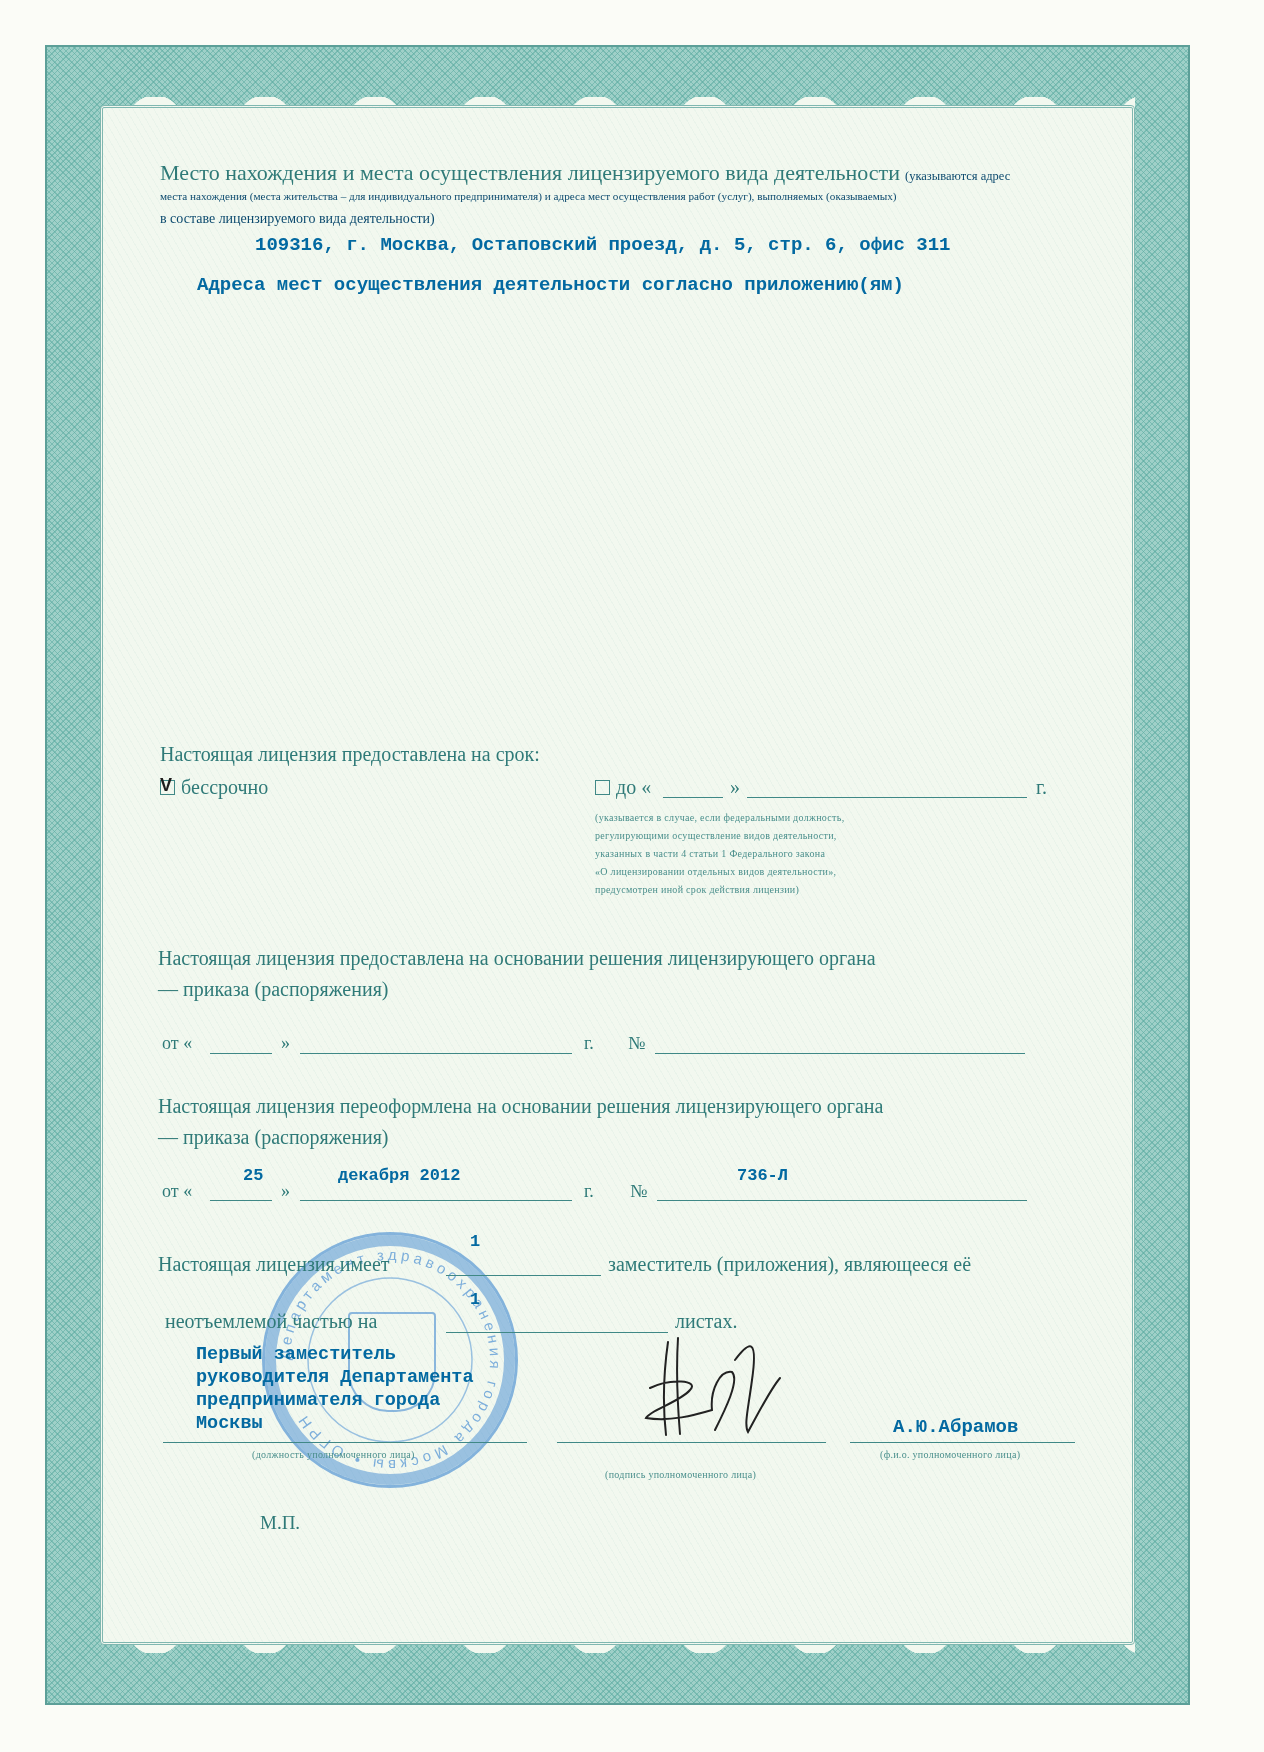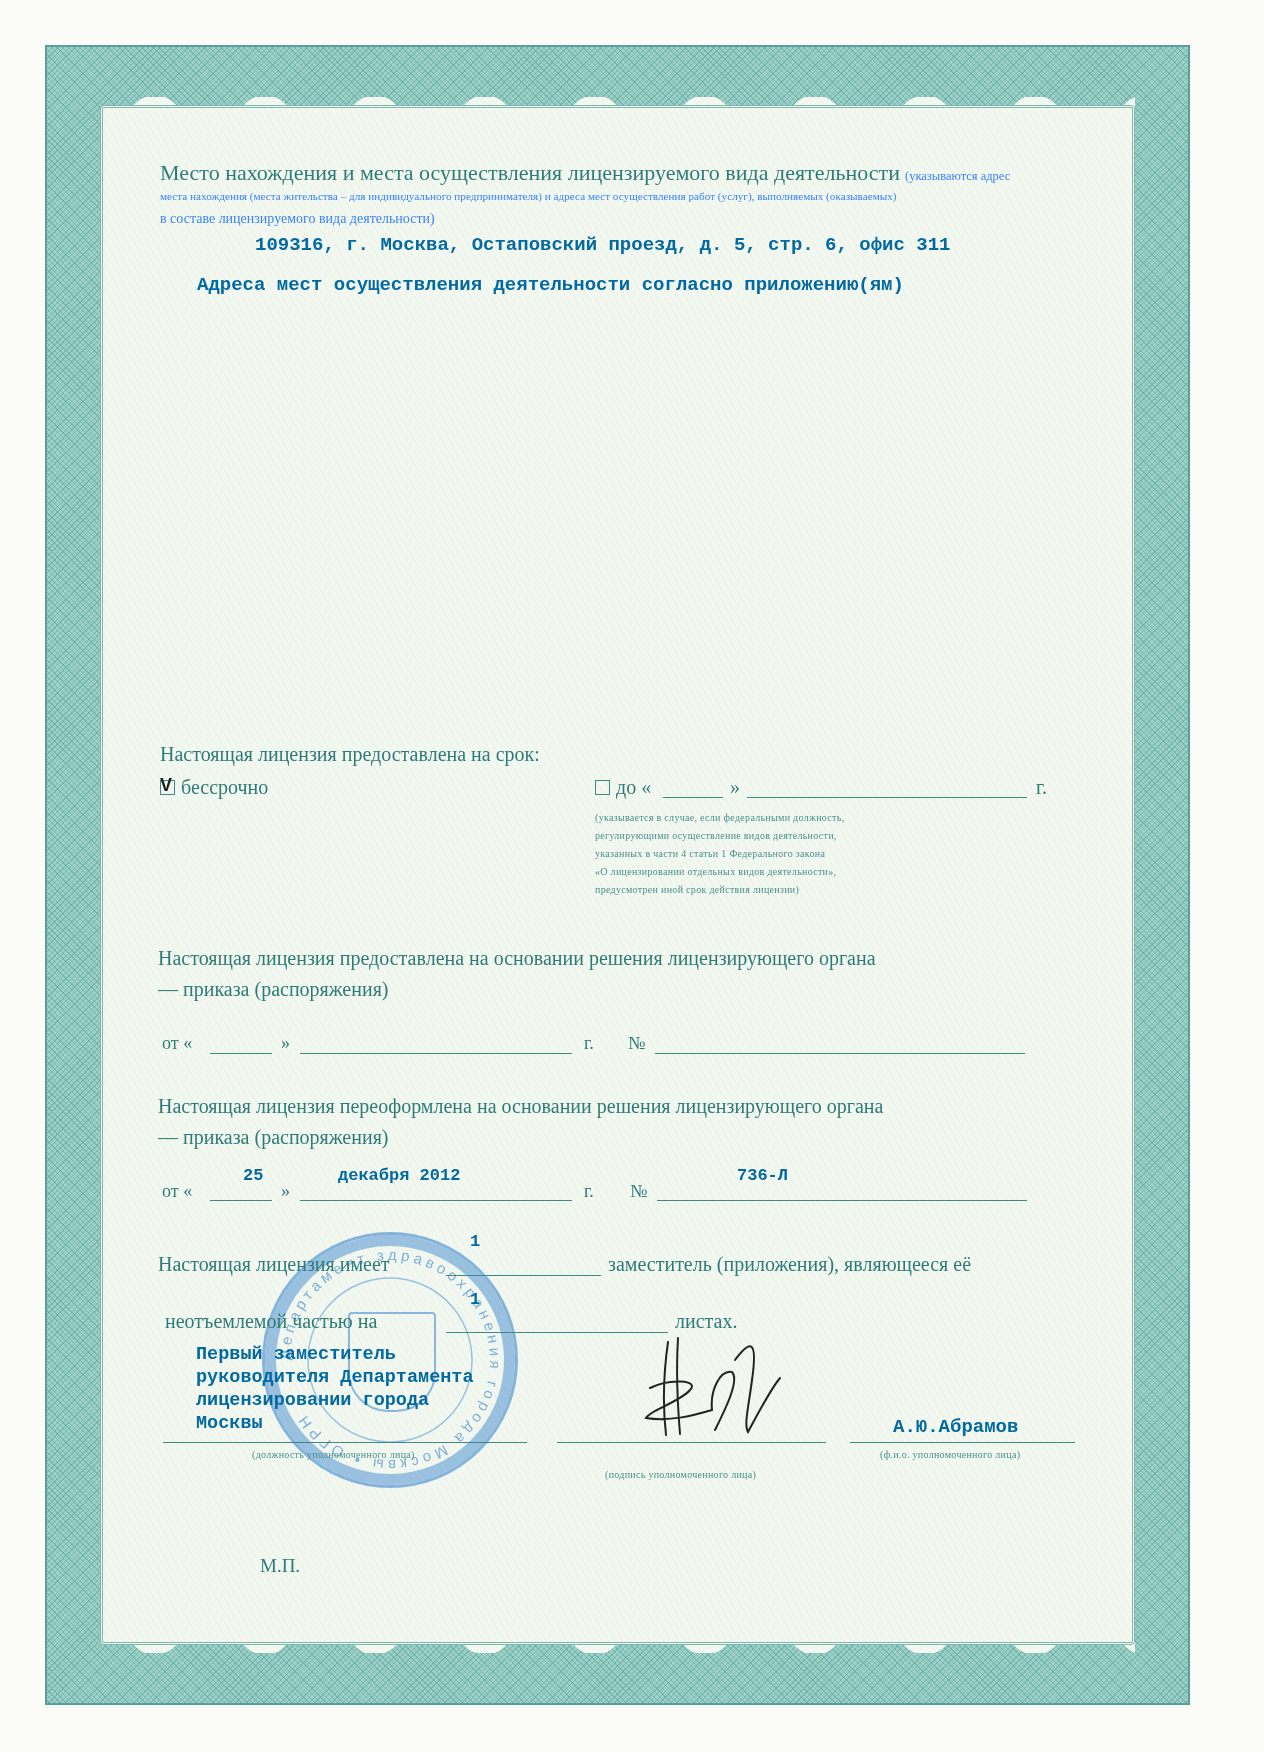--- a/index.html
+++ b/index.html
@@ -25,21 +25,21 @@
   .inner {
     position:absolute; left:55px; top:60px; right:55px; bottom:60px;
     background:
       repeating-linear-gradient(60deg, rgba(170,210,200,0.12) 0 1px, transparent 1px 6px),
       #f2f8ef;
     border:3px double #7fb7b0;
     border-radius:4px;
   }
   .t { position:absolute; white-space:nowrap; color:#2f7a78; }
   .teal-h { font-family:"Liberation Serif", serif; font-size:21px; color:#2f7a78; }
-  .teal-s { font-family:"Liberation Serif", serif; font-size:12px; color:#3b82f6; }
+  .teal-s { font-family:"Liberation Serif", serif; font-size:12px; color:#0c4a6e; }
   .teal-b { font-family:"Liberation Serif", serif; font-size:20px; color:#2f7a78; }
   .teal-xs { font-family:"Liberation Serif", serif; font-size:10px; color:#4a8f8c; letter-spacing:0.3px; }
   .ink { font-family:Liberation Mono, monospace; font-weight:bold; color:#0369a1; }
   .uline { position:absolute; height:0; border-top:1.5px solid #3f8886; }
   .checkbox {
     display:inline-block; width:13px; height:13px; border:1.5px solid #3f8886;
     vertical-align:-1px; margin-right:6px; position:relative;
   }
   .checkmark {
     position:absolute; left:-1px; top:-6px; font-family:"Liberation Sans", sans-serif;
@@ -138,29 +138,29 @@
 <div class="uline" style="left:446px; top:1275px; width:155px;"></div>
 <div class="t teal-b" style="left:608px; top:1253px;">заместитель (приложения), являющееся её</div>
 <div class="t teal-b" style="left:165px; top:1310px;">неотъемлемой частью на</div>
 <div class="t ink" style="left:470px; top:1290px; font-size:17px;">1</div>
 <div class="uline" style="left:446px; top:1332px; width:222px;"></div>
 <div class="t teal-b" style="left:675px; top:1310px;">листах.</div>
 
 <div class="t ink" style="left:196px; top:1343px; font-size:18.5px; line-height:23px;">
   <div>Первый заместитель</div>
   <div>руководителя Департамента</div>
-  <div>лицензировании города</div>
+  <div>предпринимателя города</div>
   <div>Москвы</div>
 </div>
 <div class="uline" style="left:163px; top:1442px; width:364px;"></div>
 <div class="t teal-xs" style="left:252px; top:1449px;">(должность уполномоченного лица)</div>
 
 <svg class="signature" viewBox="0 0 150 110">
   <path d="M28,12 C24,40 22,70 26,105 M38,8 C36,40 38,80 40,104 M10,58 C30,48 60,50 50,60 C40,72 10,80 6,88 C30,92 55,85 72,80 C70,60 80,40 92,42 C100,50 85,80 75,100 M95,30 C110,10 118,8 112,50 C108,80 104,95 108,102 C120,80 130,60 140,48" fill="none" stroke="#222" stroke-width="2" stroke-linecap="round"></path>
 </svg>
 <div class="uline" style="left:557px; top:1442px; width:269px;"></div>
 <div class="t teal-xs" style="left:605px; top:1469px;">(подпись уполномоченного лица)</div>
 
 <div class="t ink" style="left:893px; top:1416px; font-size:19px;">А.Ю.Абрамов</div>
 <div class="uline" style="left:850px; top:1442px; width:225px;"></div>
 <div class="t teal-xs" style="left:880px; top:1449px;">(ф.и.о. уполномоченного лица)</div>
 
-<div class="t teal-b" style="left:260px; top:1512px; font-size:19px;margin-top:43px;">М.П.</div>
+<div class="t teal-b" style="left:260px; top:1512px; font-size:19px;">М.П.</div>
 
 </body></html>

